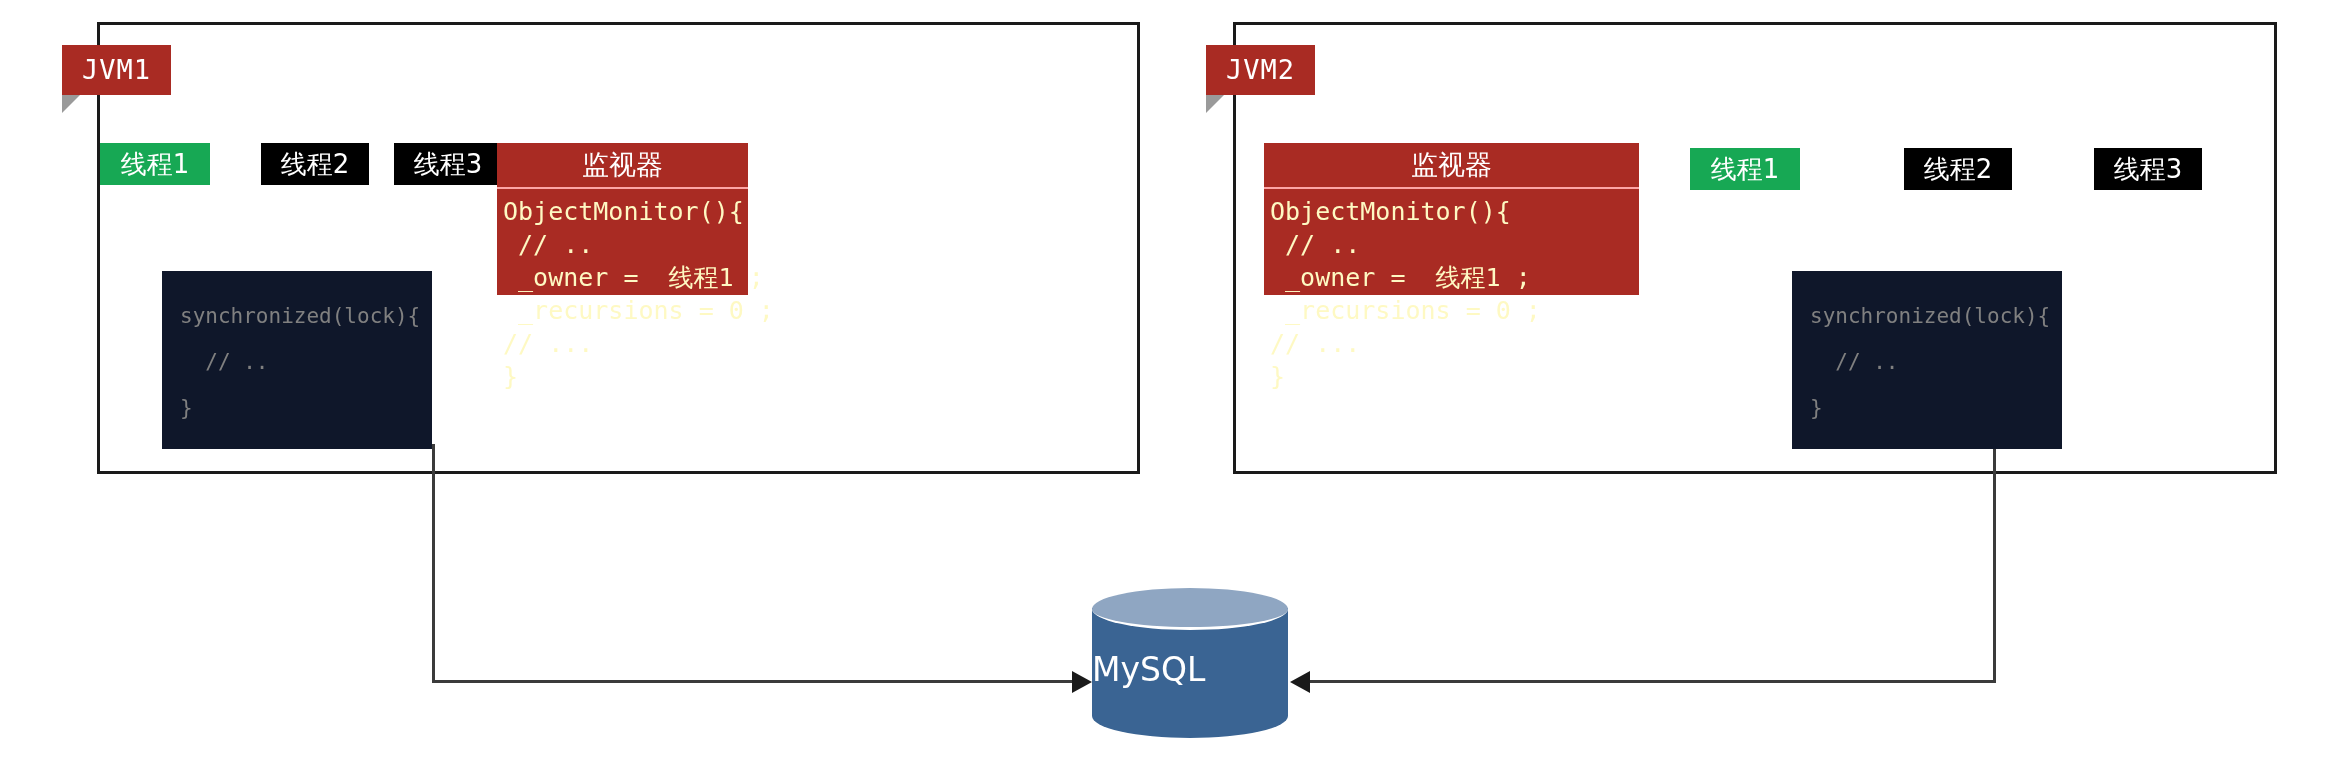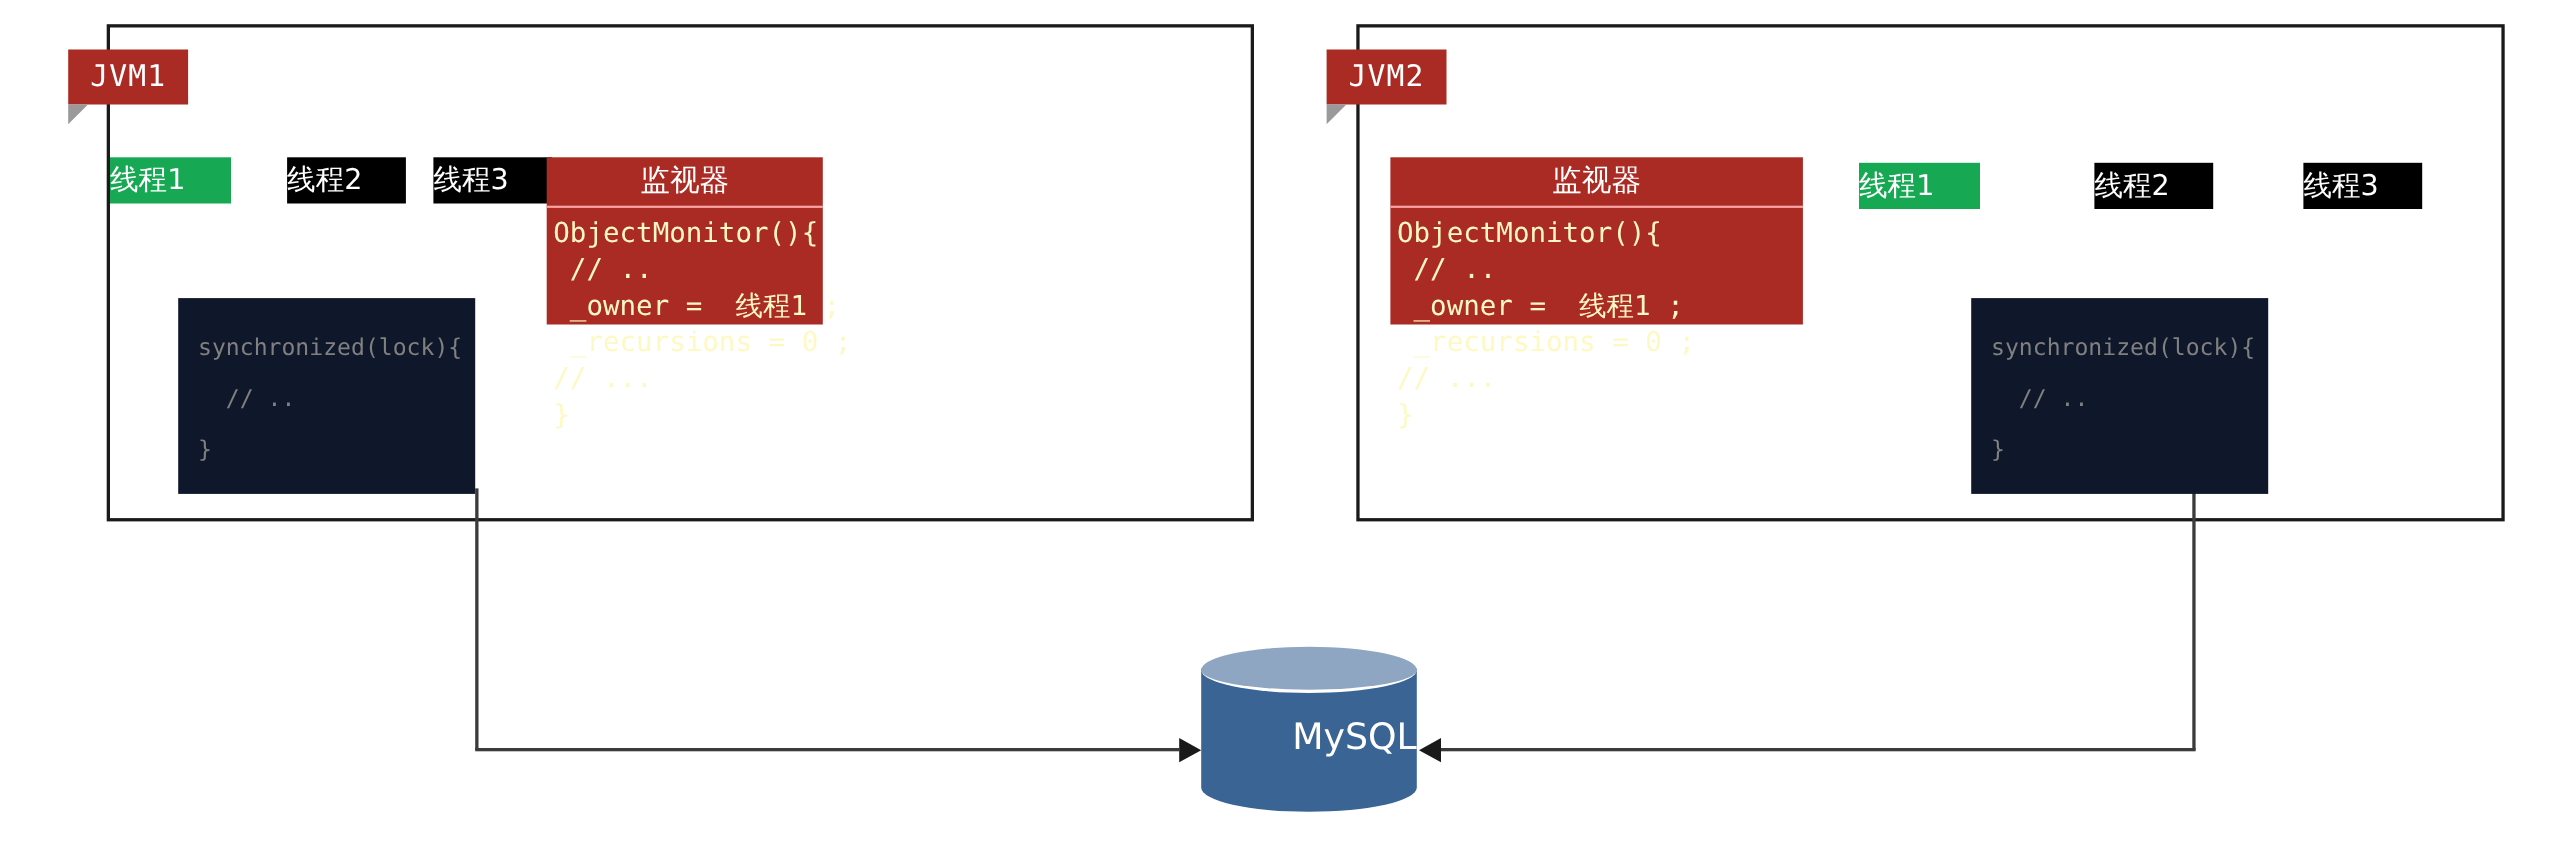--- a/index.html
+++ b/index.html
@@ -52,20 +52,21 @@
     border-left: 18px solid #9a9a9a;
     border-bottom: 18px solid transparent;
     z-index: 5;
   }
 
   
   .thread-chip {
     position: absolute;
     height: 42px;
     line-height: 42px;
+    text-align: center;
     color: #ffffff;
     font-size: 26px;
     font-family: "DejaVu Sans", "Liberation Sans", sans-serif;
     white-space: nowrap;
     box-sizing: border-box;
     z-index: 4;
   }
   .thread-active   { background: #17a854; }
   .thread-inactive { background: #000000; margin-left: 24px; }
 
@@ -162,24 +163,24 @@
     top: 0;
     width: 196px;
     height: 42px;
     background: #8fa6c2;
     border-radius: 50%;
     border-bottom: 3px solid #ffffff;
     box-sizing: border-box;
   }
   .cyl-label {
     position: absolute;
-    left: 16px;
+    left: 0;
     top: 62px;
     width: 180px;
-    text-align: right;
+    text-align: left;
     color: #ffffff;
     font-size: 33px;
     font-family: "DejaVu Sans", "Liberation Sans", sans-serif;
     white-space: nowrap;
     z-index: 2;
   }
 </style>
 </head>
 <body>
 

